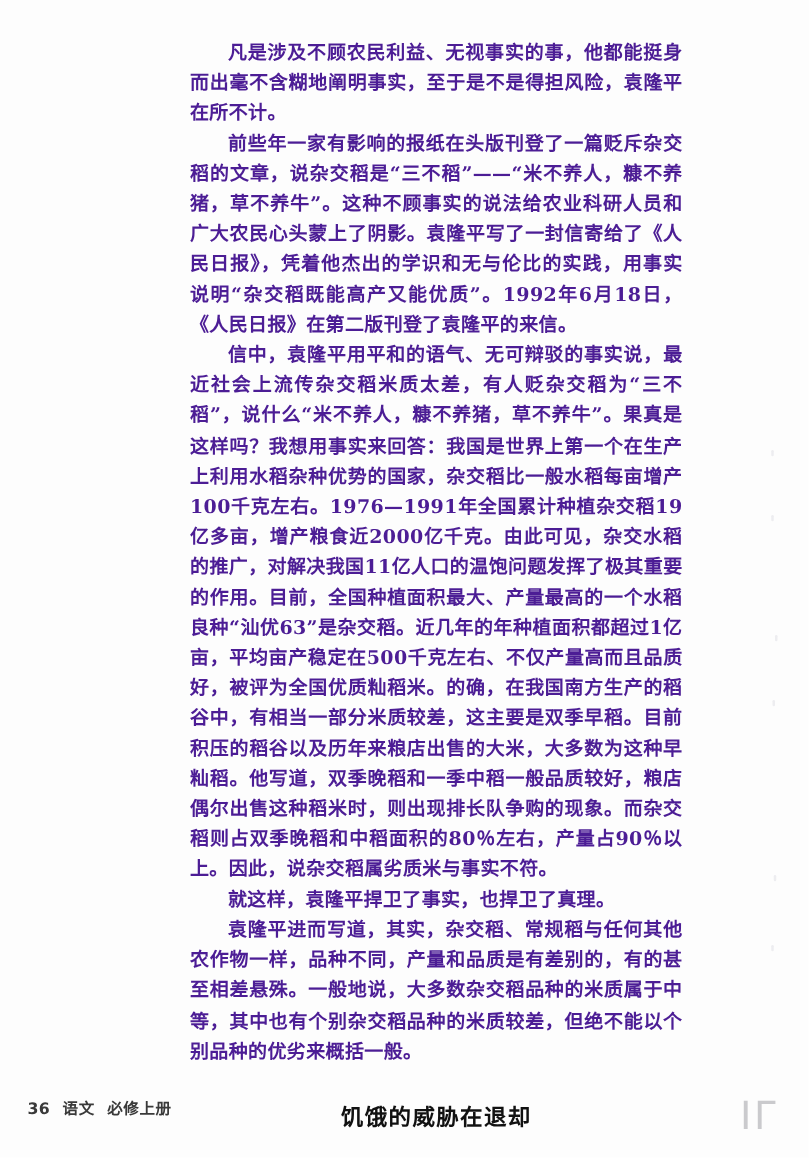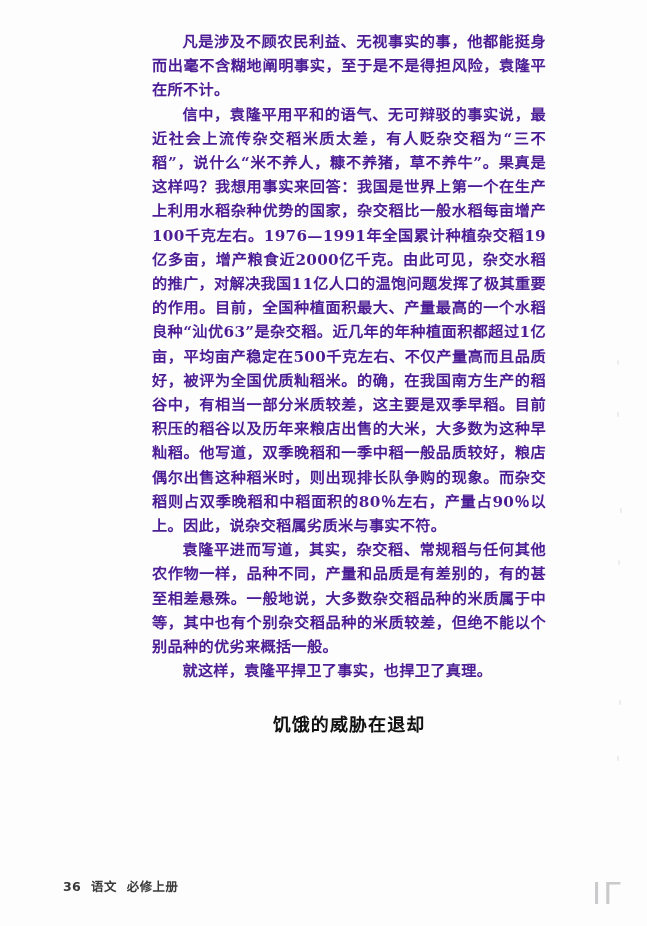--- a/index.html
+++ b/index.html
@@ -71,21 +71,20 @@
     font-size: 12.4px;
     line-height: 16px;
     color: #3a3a3a;
     white-space: nowrap;
   }
   .footer-page-number {
     font-family: "DejaVu Sans", "Liberation Sans", sans-serif;
     font-size: 12.6px;
     font-weight: 600;
     letter-spacing: 0.02em;
-    margin-left: 41px;
   }
   .footer-subject {
     font-weight: 700;
     letter-spacing: 0.04em;
     margin-top: 48px;
   }
   .footer-volume {
     font-weight: 700;
     letter-spacing: 0.04em;
     margin-top: 40px;
@@ -117,23 +116,24 @@
   }
 </style>
 </head>
 <body>
 
 <div class="page">
 
   <div class="content">
 
     <p class="para">凡是涉及不顾农民利益、无视事实的事，他都能挺身而出毫不含糊地阐明事实，至于是不是得担风险，袁隆平在所不计。</p>
+    <p class="para">前些年一家有影响的报纸在头版刊登了一篇贬斥杂交稻的文章，说杂交稻是“三不稻”——“米不养人，糠不养猪，草不养牛”。这种不顾事实的说法给农业科研人员和广大农民心头蒙上了阴影。袁隆平写了一封信寄给了《人民日报》，凭着他杰出的学识和无与伦比的实践，用事实说明“杂交稻既能高产又能优质”。1992年6月18日，《人民日报》在第二版刊登了袁隆平的来信。</p>
     <p class="para">信中，袁隆平用平和的语气、无可辩驳的事实说，最近社会上流传杂交稻米质太差，有人贬杂交稻为“三不稻”，说什么“米不养人，糠不养猪，草不养牛”。果真是这样吗？我想用事实来回答：我国是世界上第一个在生产上利用水稻杂种优势的国家，杂交稻比一般水稻每亩增产100千克左右。1976—1991年全国累计种植杂交稻19亿多亩，增产粮食近2000亿千克。由此可见，杂交水稻的推广，对解决我国11亿人口的温饱问题发挥了极其重要的作用。目前，全国种植面积最大、产量最高的一个水稻良种“汕优63”是杂交稻。近几年的年种植面积都超过1亿亩，平均亩产稳定在500千克左右、不仅产量高而且品质好，被评为全国优质籼稻米。的确，在我国南方生产的稻谷中，有相当一部分米质较差，这主要是双季早稻。目前积压的稻谷以及历年来粮店出售的大米，大多数为这种早籼稻。他写道，双季晚稻和一季中稻一般品质较好，粮店偶尔出售这种稻米时，则出现排长队争购的现象。而杂交稻则占双季晚稻和中稻面积的80％左右，产量占90％以上。因此，说杂交稻属劣质米与事实不符。</p>
+    <p class="para">就这样，袁隆平捍卫了事实，也捍卫了真理。</p>
     <p class="para">袁隆平进而写道，其实，杂交稻、常规稻与任何其他农作物一样，品种不同，产量和品质是有差别的，有的甚至相差悬殊。一般地说，大多数杂交稻品种的米质属于中等，其中也有个别杂交稻品种的米质较差，但绝不能以个别品种的优劣来概括一般。</p>
-    <p class="para">就这样，袁隆平捍卫了事实，也捍卫了真理。</p>
 
     <div class="gap-before-heading"></div>
 
     <h2 class="section-heading">饥饿的威胁在退却</h2>
 
     <div class="gap-after-heading"></div>
 
   </div>
 
   <div class="footer">

